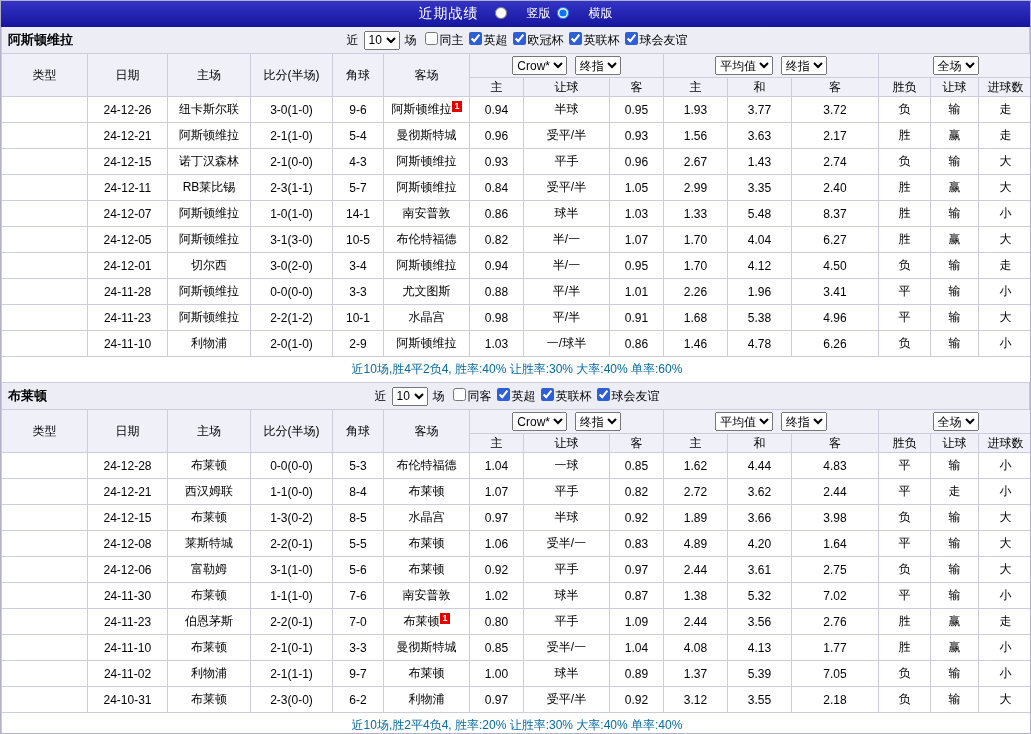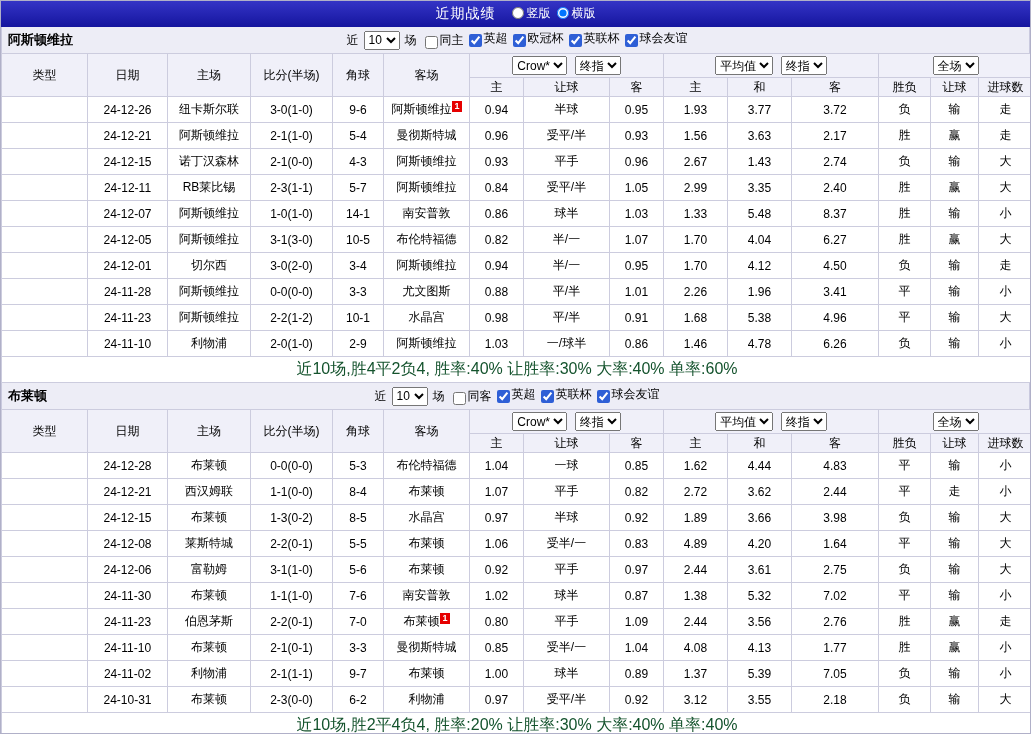--- a/index.html
+++ b/index.html
@@ -1,45 +1,45 @@
 <!DOCTYPE html>
 <html><head>
 <meta charset="utf-8">
 <style>
   html,body{margin:0;padding:0}
   body{font-family:"Liberation Sans","DejaVu Sans",sans-serif;background:#fff}
   .page{width:1031px;height:734px;border:1px solid #b0b0c8;box-sizing:border-box;overflow:hidden;margin:0}
   .topbar{height:26px;background:linear-gradient(180deg,#3434c6,#15159e);display:flex;align-items:center;justify-content:center;gap:10px;color:#fff}
   .topbar .title{font-size:14px;font-weight:normal;letter-spacing:1px}
-  .radio-label{display:inline-flex;align-items:center;gap:3px;font-size:12px;margin-left:6px;cursor:pointer;color:#fff}
+  .radio-label{display:inline-flex;align-items:center;gap:20px;font-size:12px;margin-left:6px;cursor:pointer;color:#fff}
   .radio-label input{margin:0;width:12px;height:12px}
   .sec-header{height:26px;background:#ededf6;border-left:1px solid #c9c9de;border-right:1px solid #c9c9de;display:flex;align-items:center;position:relative;font-size:12px;color:#000}
   .sec-team{position:absolute;left:6px;font-weight:bold;font-size:13px;color:#000}
   .filters{margin:0 auto;display:flex;align-items:center}
   .flabel{margin:0 3px}
   .count-select{height:19px;font-size:12px;margin:0 2px}
-  .cb{display:inline-flex;align-items:flex-end;margin-left:5px;cursor:pointer}
+  .cb{display:inline-flex;align-items:flex-start;margin-left:5px;cursor:pointer}
   .cb input{margin:0 2px 0 0;width:13px;height:13px;accent-color:#2e5fd6}
   table.grid{width:100%;border-collapse:collapse;table-layout:fixed;font-size:12px}
   .grid th,.grid td{border:1px solid #ccccde;text-align:center;padding:0;overflow:hidden;white-space:nowrap}
   .grid thead th{background:#f0f0f9;font-weight:normal;color:#000}
   .grid thead tr:first-child th{height:23px}
   .grid th.subhead{height:18px}
   .grid tbody td{height:25px;background:#fff;color:#000}
   .grid select{height:19px;font-size:12px;margin:0 2px}
   .grid td.league{color:#fff}
   .lg-epl{background:#e60000}
   .lg-ucl{background:#ff7a00}
   .lg-efl{background:#909090}
   .score{color:#e60000}
   .c-red{color:#e60000}
   .c-green{color:#008800}
   .c-blue{color:#2b2bc8}
   .badge{display:inline-block;background:#e60000;color:#fff;font-size:9px;line-height:11px;padding:0 2px;margin-left:1px;vertical-align:top;font-weight:bold}
-  .summary{height:25px;color:#14532d;background:#fff;font-size:16px}
+  .summary{height:25px;color:#0369a1;background:#fff;font-size:12px}
 </style>
 </head>
 <body>
 
 <div class="page">
   <div class="topbar">
     <span class="title">近期战绩</span>
     <span id="layout-radios"><label class="radio-label">
           <input type="radio" name="layout" style="">
           <span>竖版</span>

